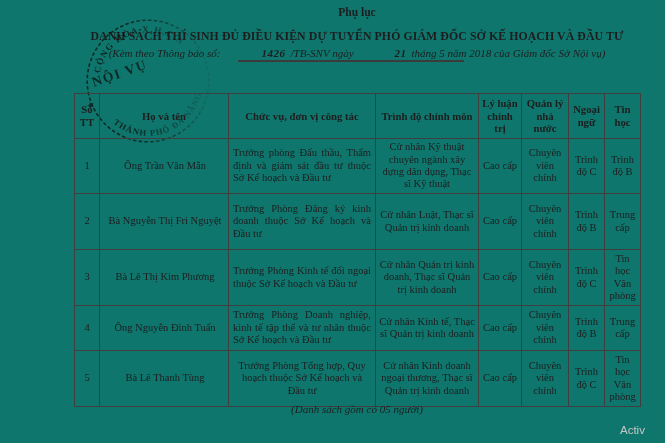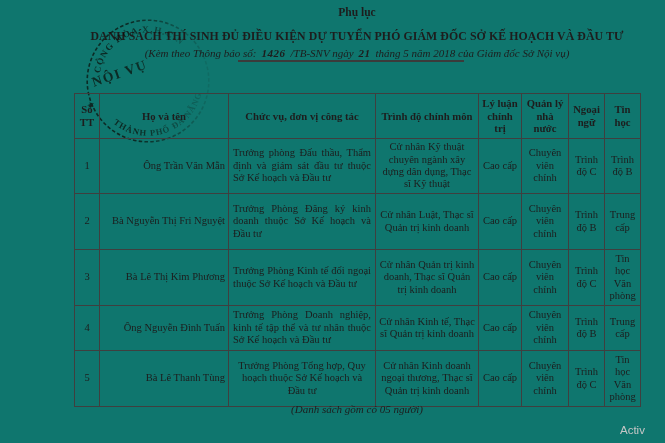--- a/index.html
+++ b/index.html
@@ -7,21 +7,21 @@
     position:relative; width:665px; height:443px;
     background:#0f766e; overflow:hidden;
     font-family:"Liberation Serif","DejaVu Serif",serif;
     color:#1d1d1d;
   }
   
   .header { position:absolute; left:74px; top:6px; width:566px; text-align:center; }
   .appendix { font-weight:bold; font-size:11.5px; }
   .title { font-weight:bold; font-size:11.8px; margin-top:11px; white-space:nowrap; letter-spacing:.1px; }
   .subtitle { font-style:italic; font-size:11px; margin-top:3px; white-space:nowrap; }
-  .hand { font-weight:bold; padding:0 5px; letter-spacing:.5px; }
+  .hand { font-weight:bold; padding:0 5px; letter-spacing:.5px;margin-left:36px; }
   .rule { position:absolute; left:238px; top:60px; width:226px; height:2px; background:#3b3b3b; }
   
   .stamp {
     position:absolute; left:72px; top:5px; width:152px; height:152px;
     transform:rotate(-19deg); opacity:.82; mix-blend-mode:multiply;
     -webkit-mask-image:linear-gradient(105deg, rgba(0,0,0,1) 42%, rgba(0,0,0,.15) 82%);
             mask-image:linear-gradient(105deg, rgba(0,0,0,1) 42%, rgba(0,0,0,.15) 82%);
     pointer-events:none;
   }
   .stamp text { fill:#9c372e; }
@@ -36,21 +36,21 @@
     vertical-align:middle; text-align:center; overflow:hidden;
     word-wrap:break-word;
   }
   .list th { font-weight:bold; font-size:10.7px; }
   .list tr.hh  { height:45px; }
   .list tr.r1  { height:55px; }
   .list tr.r2  { height:56px; }
   .list tr.r3  { height:56px; }
   .list tr.r4  { height:45px; }
   .list tr.r5  { height:56px; }
-  .list td.name { text-align:right; padding-left:5px; }
+  .list td.name { text-align:center; padding-left:5px; }
   .list td.job  { text-align:justify; padding-left:4px; padding-right:4px; }
   .list td.job.jcenter { text-align:center; }
   
   .footer { position:absolute; left:74px; top:403px; width:566px; text-align:center;
             font-style:italic; font-size:11px; }
   .watermark { position:absolute; left:620px; top:424px;
                font-family:"Liberation Sans",sans-serif; font-size:11.5px; color:#c6c6c6; }
 </style>
 </head>
 <body>

